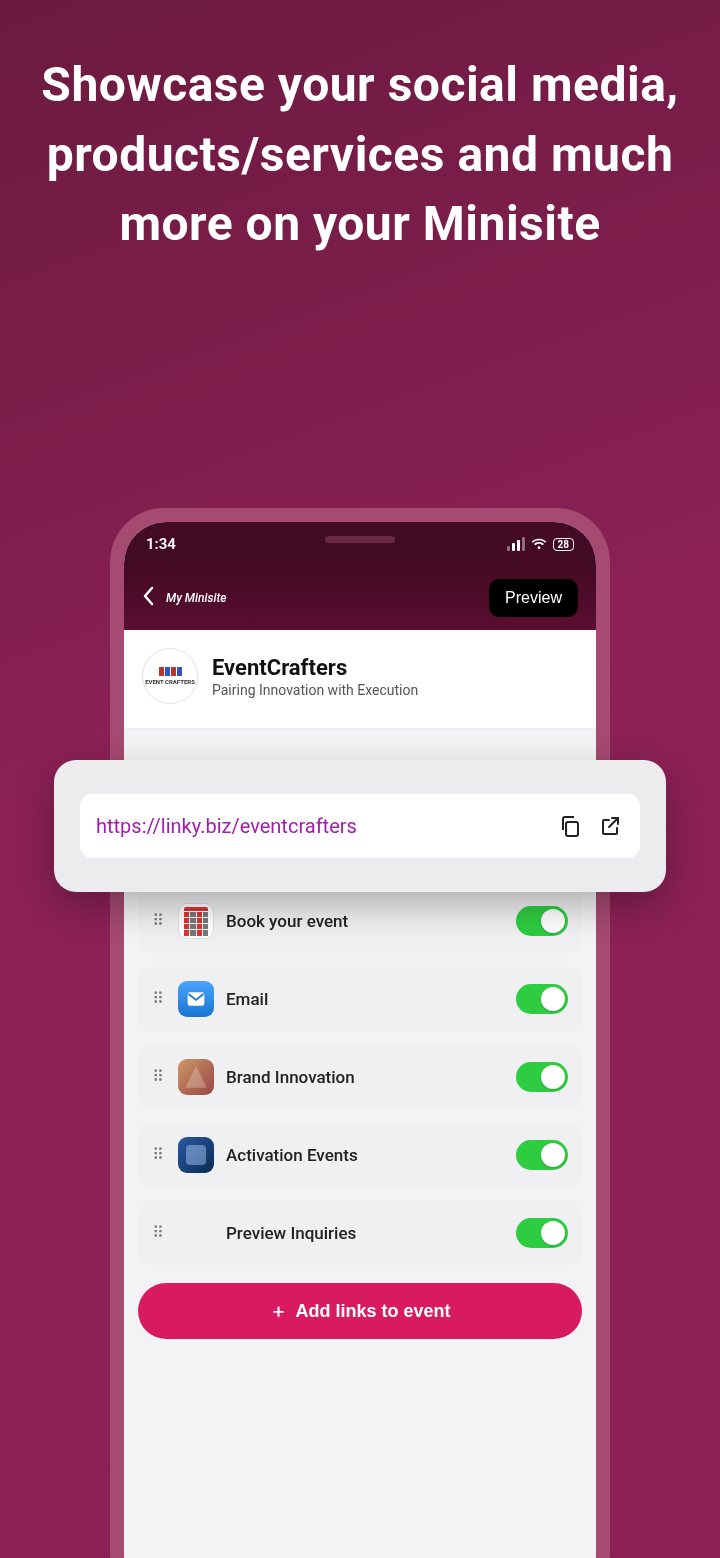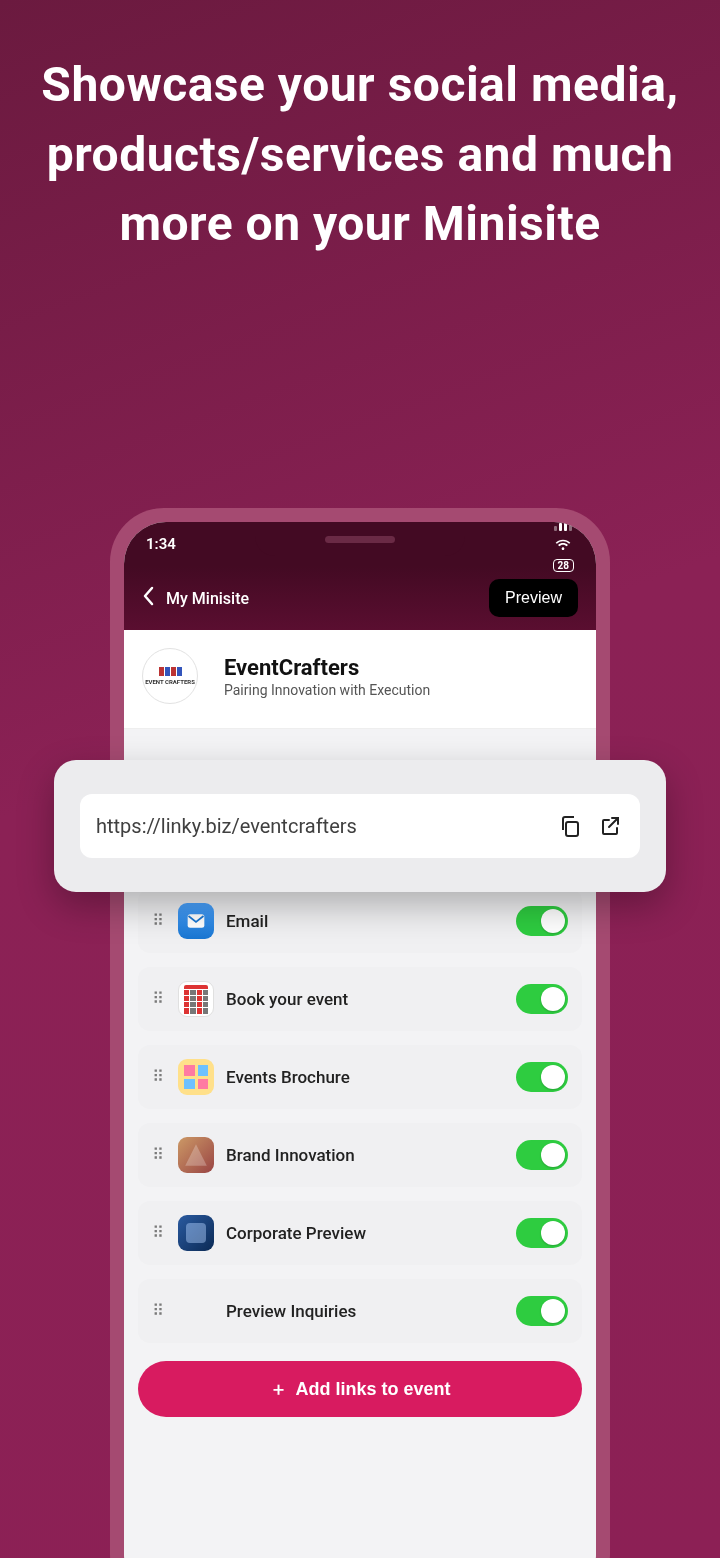--- a/index.html
+++ b/index.html
@@ -49,45 +49,45 @@
     z-index: 5;
     display:flex; align-items:center; justify-content:center;
   }
   .speaker { width: 70px; height: 7px; background:#6a2a45; border-radius: 4px; }
   .status-bar {
     height: 44px;
     background: linear-gradient(#430a23, #430a23);
     display: flex; justify-content: space-between; align-items: center;
     padding: 0 22px; color: #fff; font-size: 15px; font-weight: 600; gap: 8px;
   }
-  .status-right { display:flex; align-items:center; gap:6px;flex-direction:column; }
+  .status-right { display:flex; align-items:center; gap:6px; }
   .signal { display:inline-flex; gap:2px; align-items:flex-end; }
   .signal span { width:3px; background:#fff; display:inline-block; border-radius:1px;}
   .signal span:nth-child(1){height:5px;opacity:.4}
   .signal span:nth-child(2){height:8px;}
   .signal span:nth-child(3){height:11px;}
   .signal span:nth-child(4){height:14px;opacity:.4}
   .wifi { font-size: 14px; }
   .battery-box { border:1.5px solid #fff; border-radius:4px; font-size:10px; padding:0 4px; font-weight:700;}
   .header {
     height: 64px;
     background: linear-gradient(#430a23, #5a0e30);
     display:flex; align-items:center; justify-content:space-between;
     padding: 0 18px;
   }
   .header-left { display:flex; align-items:center; gap:12px; }
   .back-chevron { color:#fff; font-size:22px; font-weight:300;}
-  .header-title { color:#fff; font-size:16px; font-weight:500;}
+  .header-title { color:#fff; font-size:12px; font-weight:500;font-style:italic;}
   .preview-btn {
     background:#000; color:#fff; font-weight:400; font-size:16px;
     padding:10px 16px; border-radius:10px; border:none;
   }
   .profile-row {
     background:#fff; padding: 18px 18px 24px 18px;
-    display:flex; align-items:center; gap:26px;
+    display:flex; align-items:center; gap:14px;
     border-bottom: 1px solid #eee;
   }
   .avatar {
     width:56px; height:56px; border-radius:50%; background:#fff;
     border:1px solid #e2e2e2;
     display:flex; flex-direction:column; align-items:center; justify-content:center;
     font-size:6px; font-weight:700; color:#333; line-height:1;
     text-align:center;
   }
   .avatar .blocks { display:flex; gap:1px; margin-bottom:3px;}
@@ -135,21 +135,21 @@
     top: 760px; width: 612px;
     background:#ececee; border-radius:22px;
     padding:34px 26px;
     box-shadow: 0 14px 36px rgba(0,0,0,.28);
     z-index: 20;
   }
   .url-field {
     background:#fff; border-radius:12px; height:64px;
     display:flex; align-items:center; padding:0 16px; gap:12px;
   }
-  .url-text { flex:1; color:#404040; font-size:20px; }
+  .url-text { flex:1; color:#a21caf; font-size:20px; }
   .url-icon { width:28px; height:28px; display:flex; align-items:center; justify-content:center; color:#222;}
 
   
   .ico-email { background:linear-gradient(#4aa3ff,#1976d2); color:#fff; }
   .ico-email svg { width:20px; height:20px; }
   .ico-cal { background:#fff; border:1px solid #e0e0e0; }
   .ico-brochure { background:#ffe08a; }
   .ico-brochure span{ font-size:14px;}
   .ico-generic { background:transparent; }
   .thumb { width:100%; height:100%; border-radius:9px; display:flex; align-items:center; justify-content:center;}
@@ -225,88 +225,75 @@
             <div class="profile-tag">Pairing Innovation with Execution</div>
           </div>
         </div>
 
         <div class="list-area">
 
           <div style="height:150px"></div>
 
           <div class="link-row">
             <span class="drag"></span>
+            <span class="row-icon ico-cal">
+              <div style="display:flex;flex-direction:column;align-items:center;">
+                <div class="cal-top"></div>
+                <div class="cal-grid">
+                    <span></span>
+                    <span></span>
+                    <span></span>
+                    <span></span>
+                    <span></span>
+                    <span></span>
+                    <span></span>
+                    <span></span>
+                    <span></span>
+                    <span></span>
+                    <span></span>
+                    <span></span>
+                    <span></span>
+                    <span></span>
+                    <span></span>
+                    <span></span>
+                  </div>
+              </div>
+            </span>
+            <span class="row-label">Book your event</span>
+            <span class="toggle"></span>
+          </div>
+
+          <div class="link-row">
+            <span class="drag"></span>
             <span class="row-icon ico-email">
               <svg viewBox="0 0 24 24" fill="#fff">
                   <rect x="2" y="4" width="20" height="16" rx="3" fill="#fff"></rect>
                   <path d="M3 6l9 7 9-7" stroke="#1976d2" stroke-width="2" fill="none"></path>
                 </svg>
             </span>
             <span class="row-label">Email</span>
             <span class="toggle"></span>
           </div>
 
-          <div class="link-row">
-            <span class="drag"></span>
-            <span class="row-icon ico-cal">
-              <div style="display:flex;flex-direction:column;align-items:center;">
-                <div class="cal-top"></div>
-                <div class="cal-grid">
-                    <span></span>
-                    <span></span>
-                    <span></span>
-                    <span></span>
-                    <span></span>
-                    <span></span>
-                    <span></span>
-                    <span></span>
-                    <span></span>
-                    <span></span>
-                    <span></span>
-                    <span></span>
-                    <span></span>
-                    <span></span>
-                    <span></span>
-                    <span></span>
-                  </div>
-              </div>
-            </span>
-            <span class="row-label">Book your event</span>
-            <span class="toggle"></span>
-          </div>
-
-          <div class="link-row">
-            <span class="drag"></span>
-            <span class="row-icon ico-brochure">
-              <div class="brochure-grid">
-                  <span></span>
-                  <span></span>
-                  <span></span>
-                  <span></span>
-                </div>
-            </span>
-            <span class="row-label">Events Brochure</span>
-            <span class="toggle"></span>
-          </div>
 
           <div class="link-row">
             <span class="drag"></span>
             <span class="row-icon">
                 <div class="thumb event"></div>
               </span>
             <span class="row-label">Brand Innovation</span>
             <span class="toggle"></span>
           </div>
 
           <div class="link-row">
             <span class="drag"></span>
             <span class="row-icon">
                 <div class="thumb corp"></div>
               </span>
-            <span class="row-label">Corporate Preview</span>
+            <span class="row-label">Activation Events</span>
             <span class="toggle"></span>
           </div>
 
           <div class="link-row">
             <span class="drag"></span>
             <span class="row-icon ico-generic"></span>
             <span class="row-label">Preview Inquiries</span>
             <span class="toggle"></span>
           </div>
 

